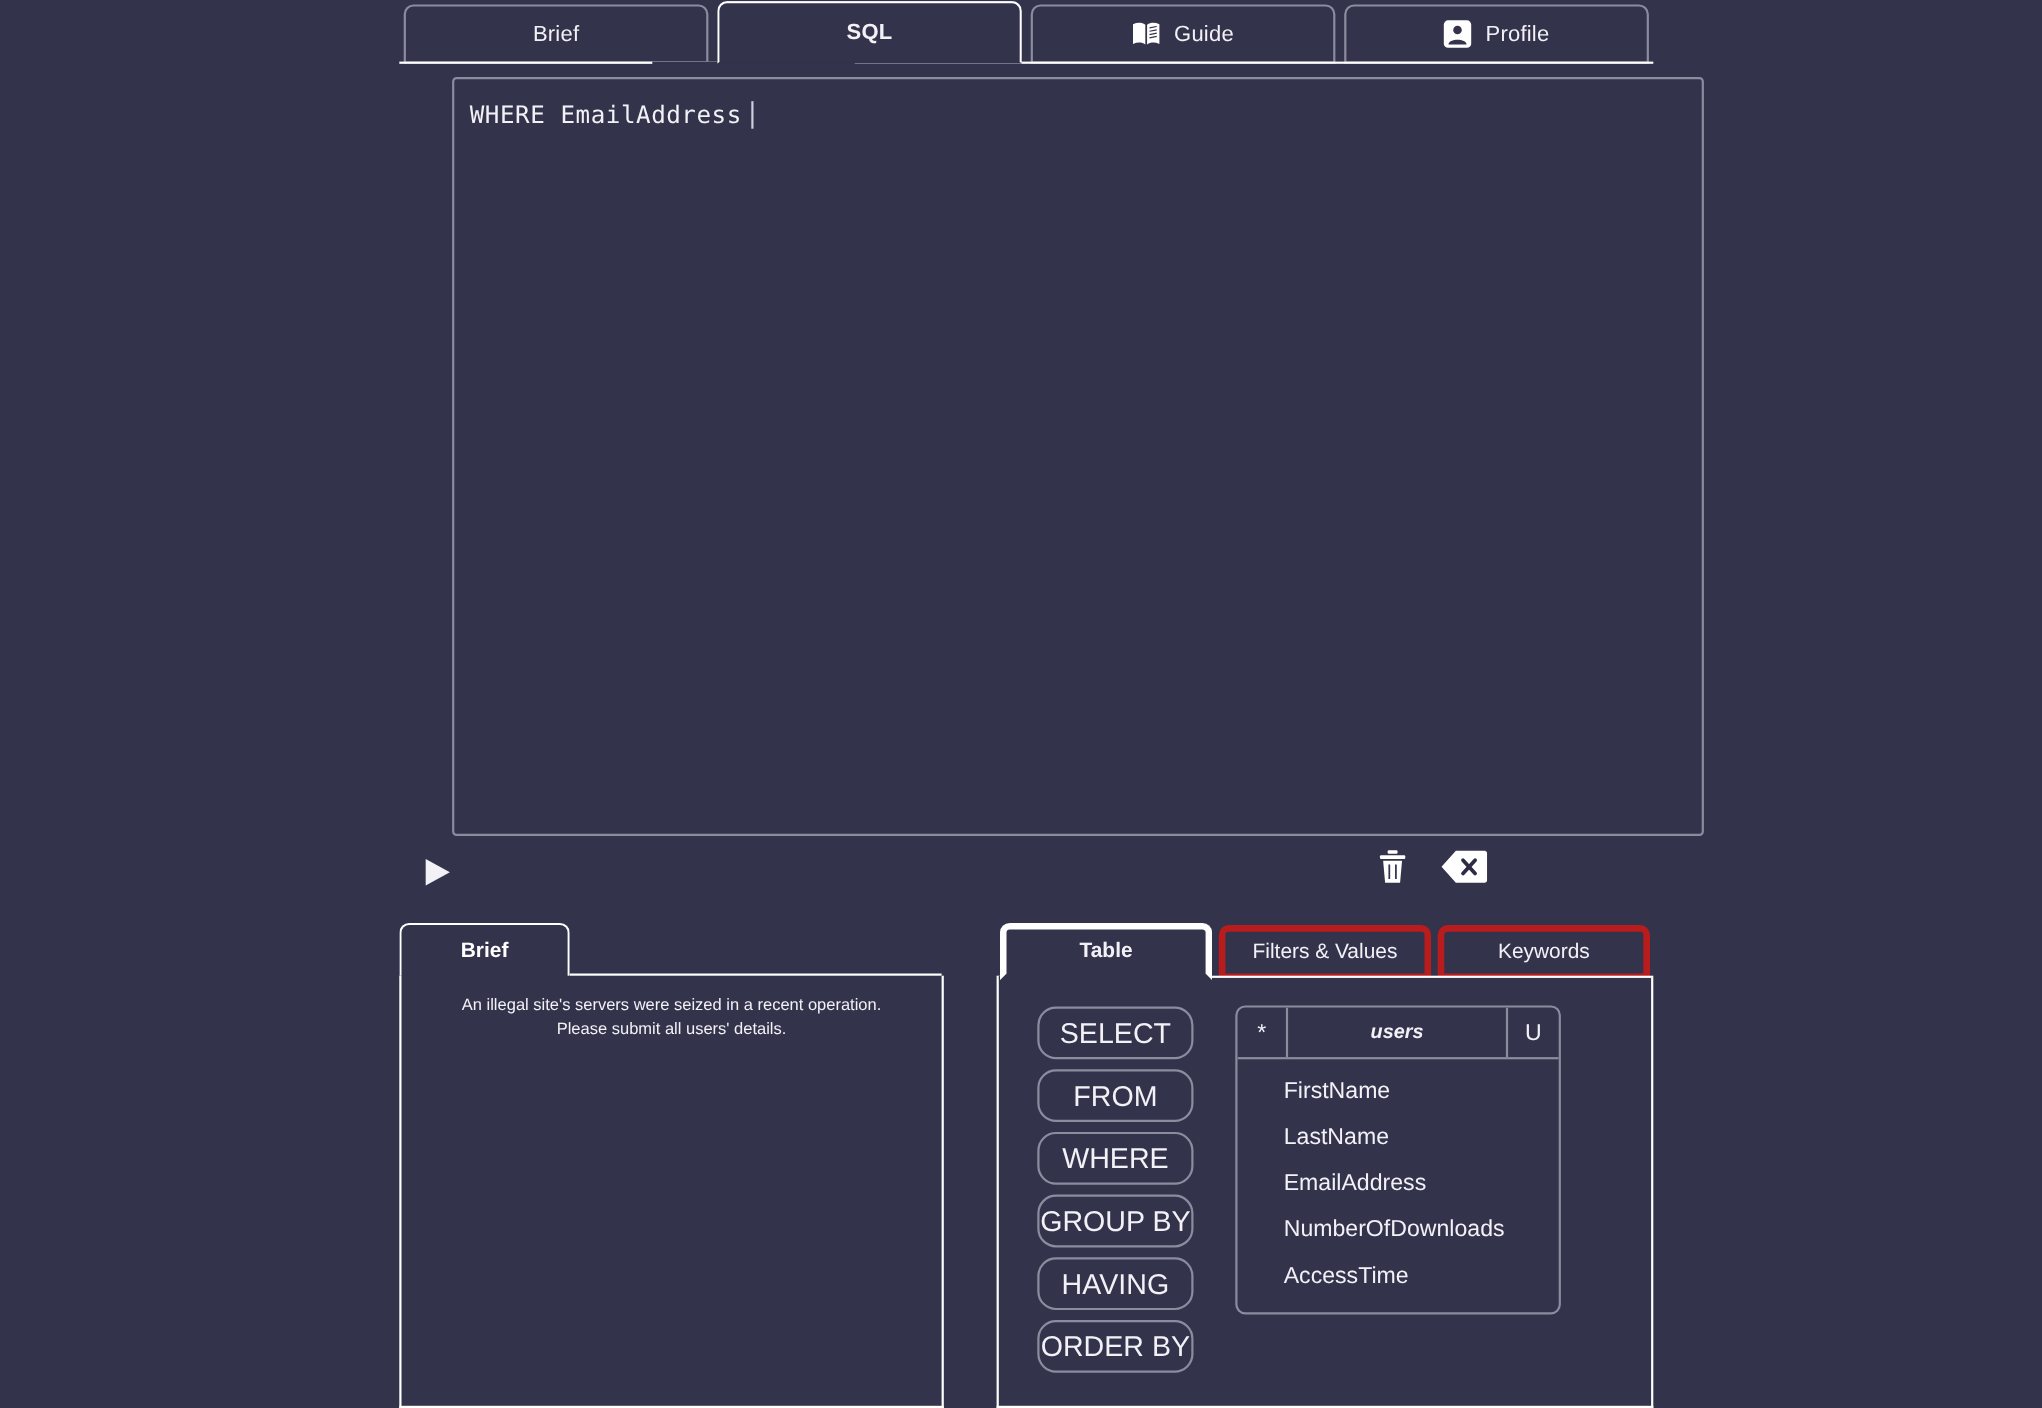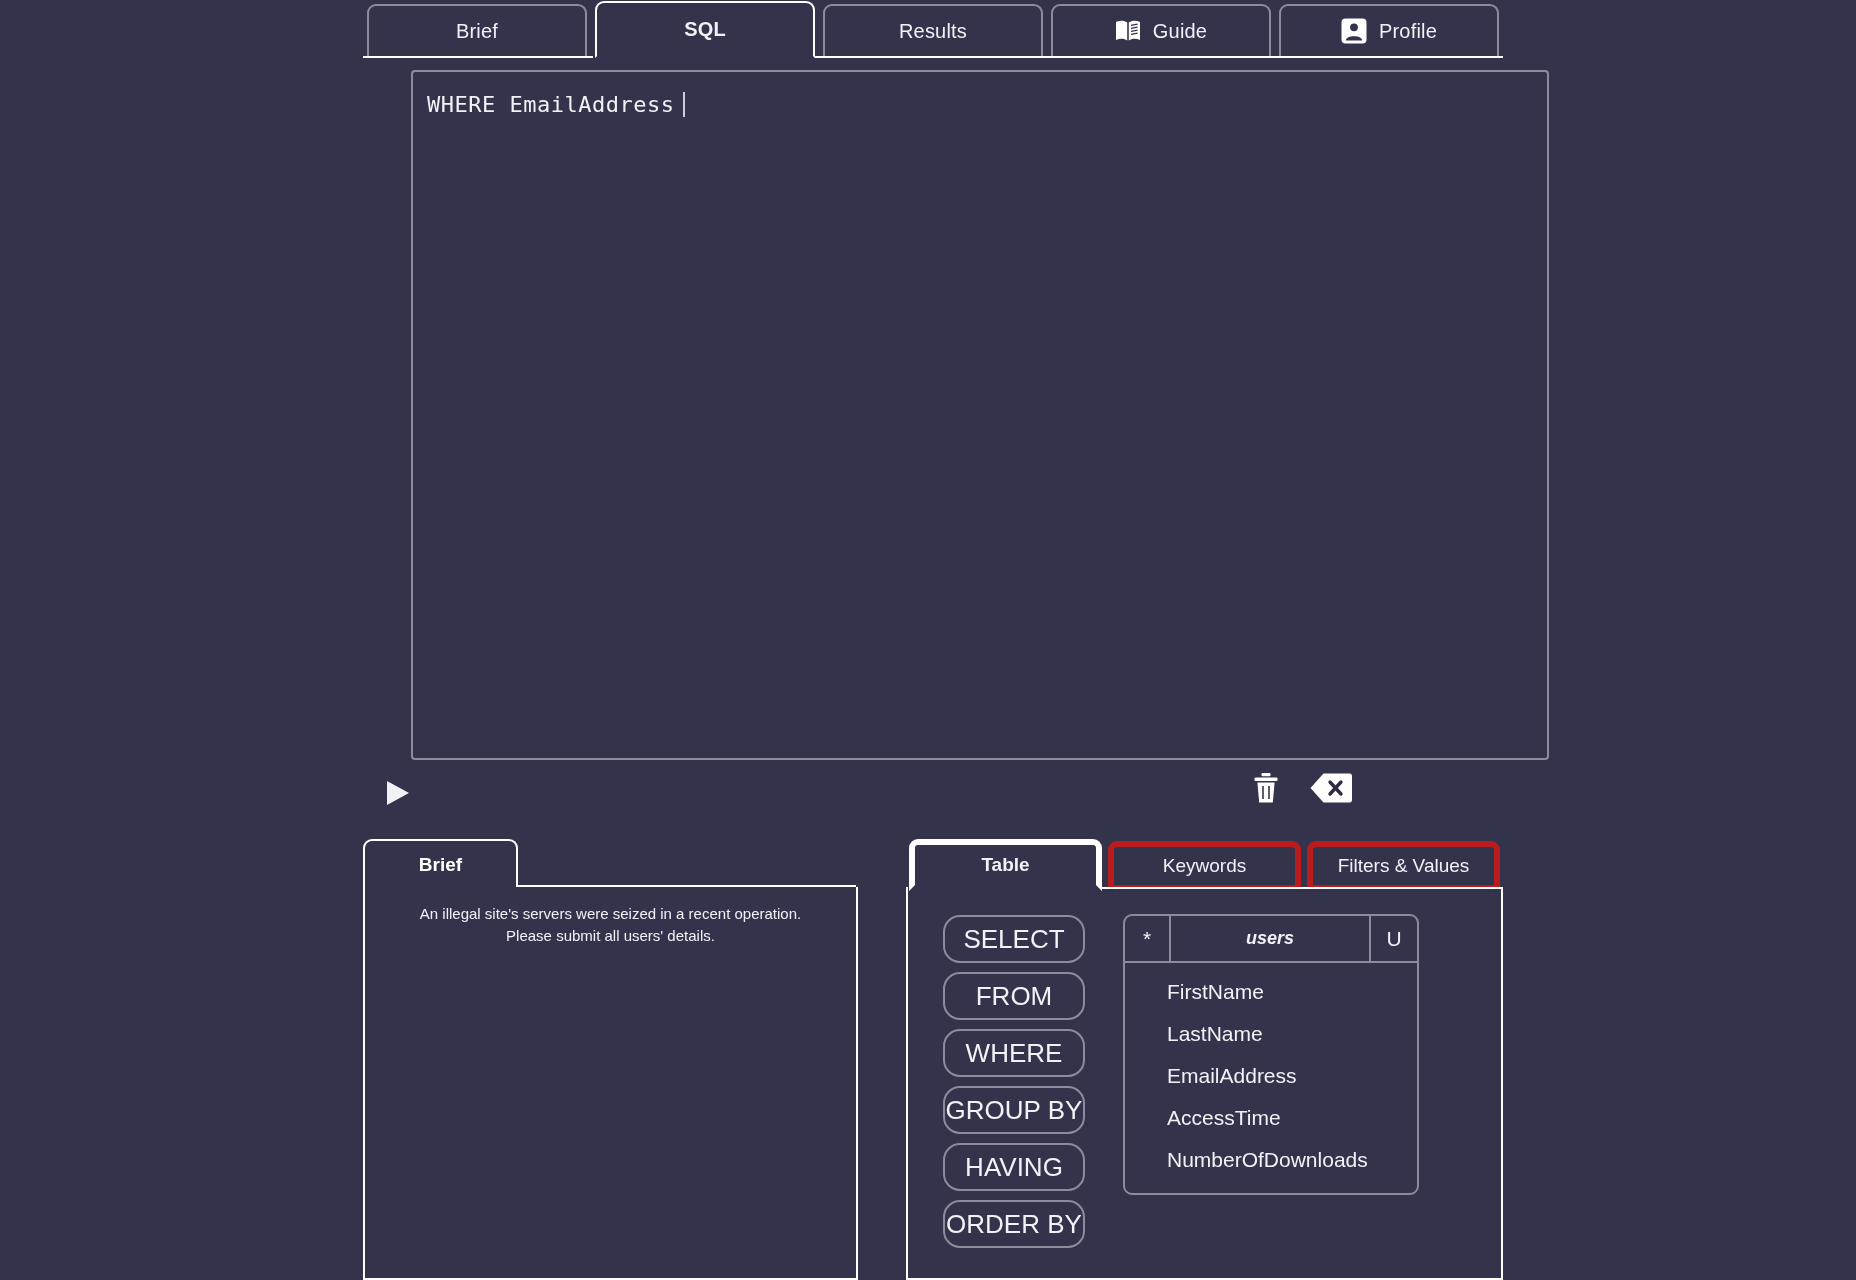--- a/index.html
+++ b/index.html
@@ -335,23 +335,20 @@
   <div class="top-tabs">
 
     <div class="top-tab">
       <span class="tab-label">Brief</span>
     </div>
 
     <div class="top-tab active">
       <span class="tab-label">SQL</span>
     </div>
 
-    <div class="top-tab">
-      <span class="tab-label">Results</span>
-    </div>
 
     <div class="top-tab">
       <span>
         <svg class="icon-svg" width="26" height="22" viewBox="0 0 26 22">
           <path d="M1 2 C5 0.2 9 0.2 12.2 2.4 L12.2 20.4 C9 18.2 5 18.2 1 20 Z" fill="#ffffff"></path>
           <path d="M25 2 C21 0.2 17 0.2 13.8 2.4 L13.8 20.4 C17 18.2 21 18.2 25 20 Z" fill="#ffffff"></path>
           <g stroke="#34334c" stroke-width="1.1">
             <line x1="16" y1="5.4" x2="22.6" y2="4.1"></line>
             <line x1="16" y1="8.4" x2="22.6" y2="7.1"></line>
             <line x1="16" y1="11.4" x2="22.6" y2="10.1"></line>
@@ -418,24 +415,24 @@
     </div>
   </div>
 
   <div class="builder-panel">
 
     <div class="builder-tabs">
       <div class="b-tab active">
         <span>Table</span>
       </div>
       <div class="b-tab">
-        <span>Keywords</span>
+        <span>Filters &amp; Values</span>
       </div>
       <div class="b-tab">
-        <span>Filters &amp; Values</span>
+        <span>Keywords</span>
       </div>
     </div>
 
     <div class="builder-body">
 
       <div class="kw-col">
         <div class="kw-btn">
           <span>SELECT</span>
         </div>
         <div class="kw-btn">
@@ -471,24 +468,24 @@
           <div class="col-item">
             <span>FirstName</span>
           </div>
           <div class="col-item">
             <span>LastName</span>
           </div>
           <div class="col-item">
             <span>EmailAddress</span>
           </div>
           <div class="col-item">
+            <span>NumberOfDownloads</span>
+          </div>
+          <div class="col-item">
             <span>AccessTime</span>
           </div>
-          <div class="col-item">
-            <span>NumberOfDownloads</span>
-          </div>
         </div>
       </div>
 
     </div>
   </div>
 
 </div>
 
 </body></html>

